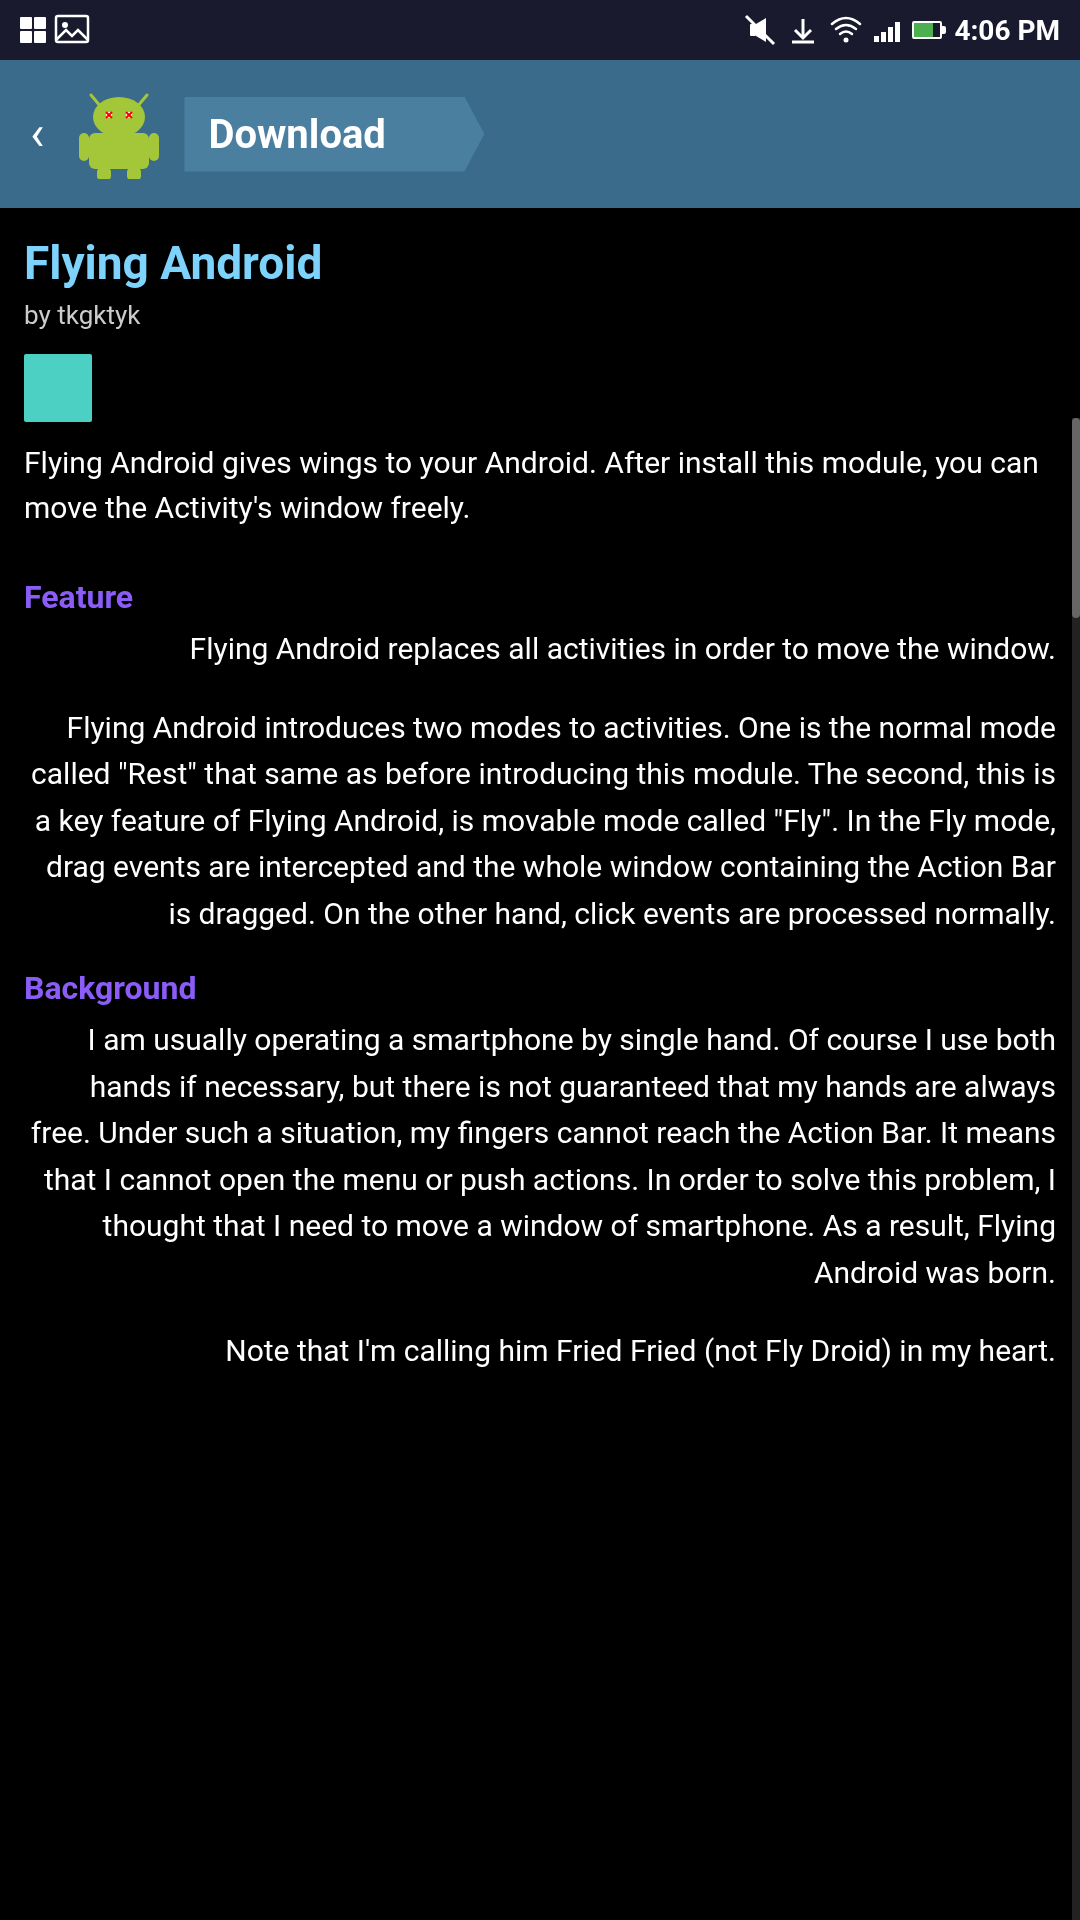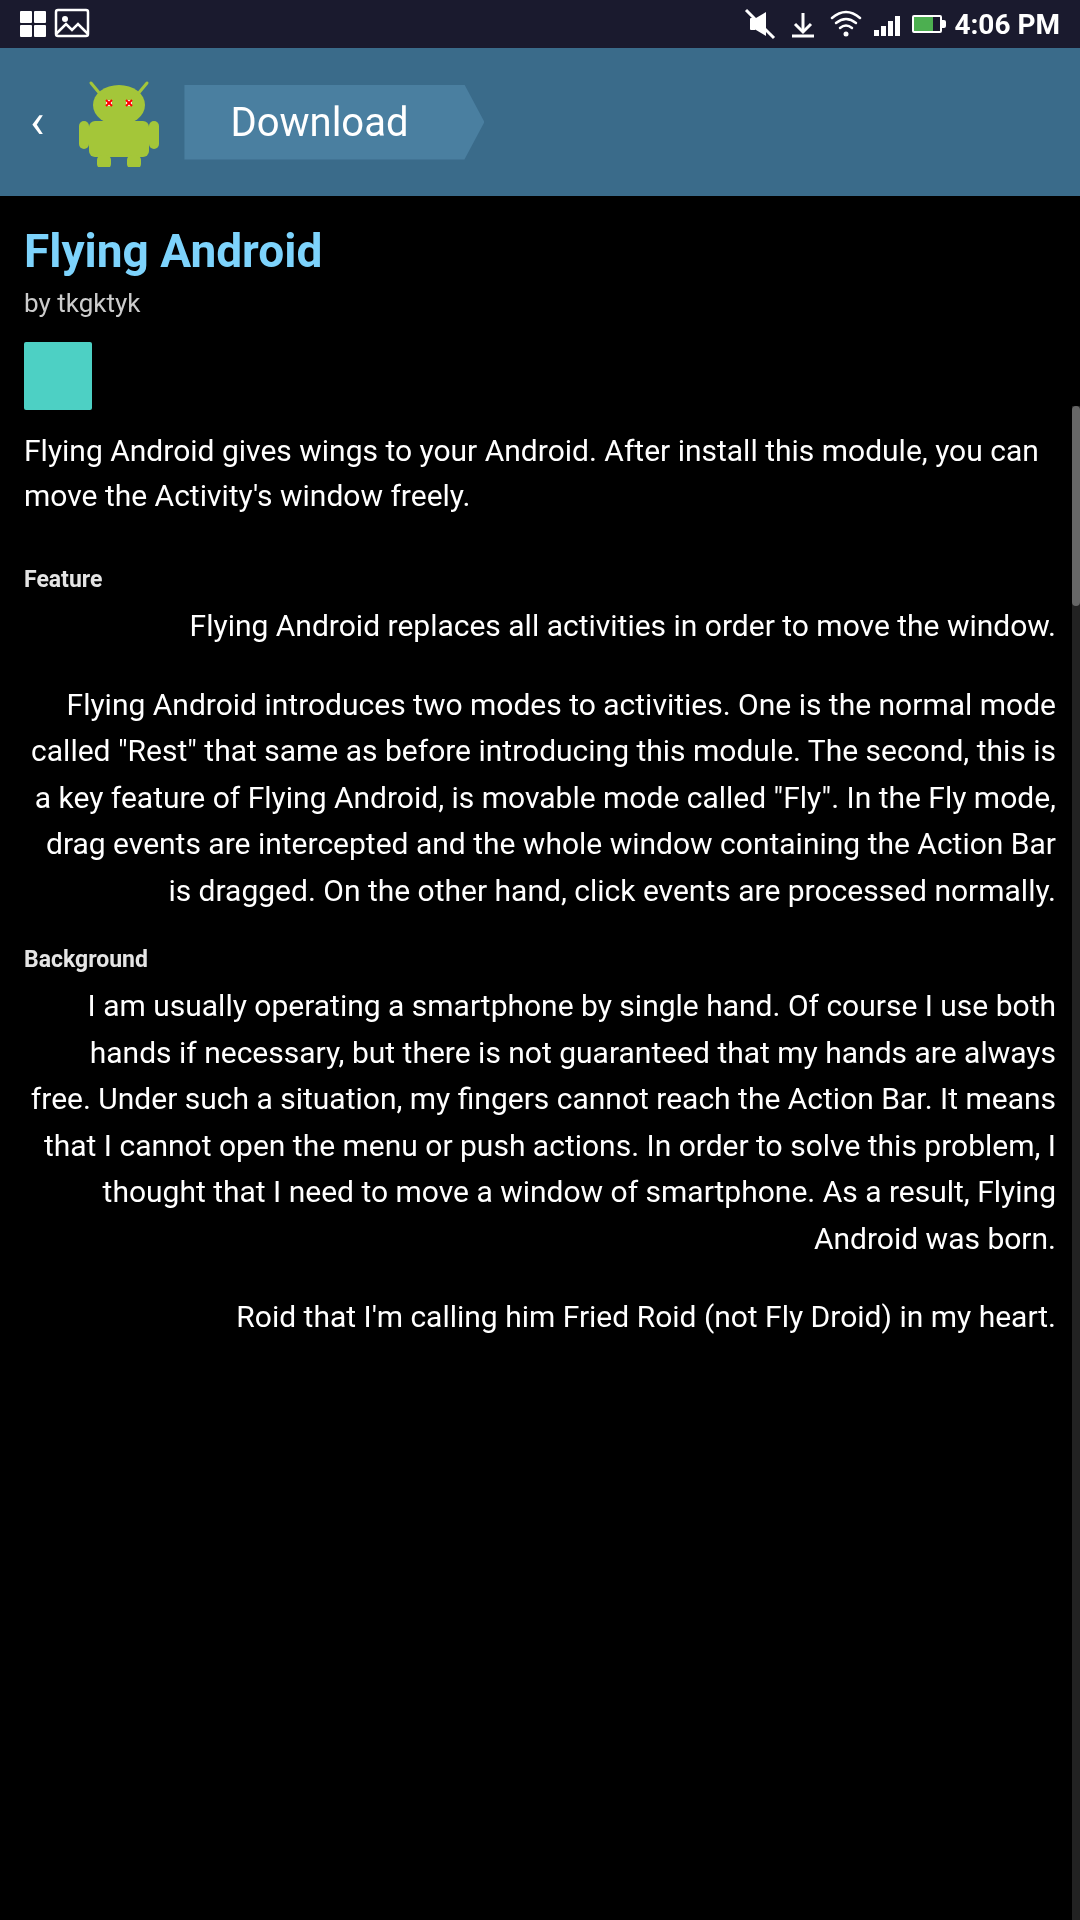--- a/index.html
+++ b/index.html
@@ -10,21 +10,21 @@
       min-height: 1920px;
       background: #000;
       font-family: 'Roboto', Arial, sans-serif;
       color: #fff;
       overflow-x: hidden;
     }
 
     
     .status-bar {
       width: 100%;
-      height: 48px;
+      height: 60px;
       background: #1a1a2e;
       display: flex;
       align-items: center;
       justify-content: space-between;
       padding: 0 20px;
     }
 
     .status-left {
       display: flex;
       align-items: center;
@@ -113,22 +113,21 @@
       background: #4a7fa0;
       padding: 14px 30px 14px 24px;
       position: relative;
       clip-path: polygon(0 0, calc(100% - 20px) 0, 100% 50%, calc(100% - 20px) 100%, 0 100%);
       min-width: 300px;
     }
 
     .toolbar-title {
       font-size: 40px;
       color: #fff;
-      font-weight: normal;
-      margin-left: 22px;
+      font-weight: bold;
     }
 
     
     .content {
       padding: 28px 24px 40px 24px;
       background: #000;
     }
 
     .app-title {
       font-size: 46px;
@@ -152,23 +151,23 @@
     }
 
     .app-description {
       font-size: 30px;
       color: #fff;
       line-height: 1.5;
       margin-bottom: 48px;
     }
 
     .section-title {
-      font-size: 23px;
+      font-size: 32px;
       font-weight: bold;
-      color: #e5e5e5;
+      color: #8b5cf6;
       margin-bottom: 10px;
     }
 
     .section-text {
       font-size: 30px;
       color: #fff;
       line-height: 1.55;
       margin-bottom: 32px;
       text-align: right;
     }
@@ -308,20 +307,20 @@
     <p class="app-description">Flying Android gives wings to your Android. After install this module, you can move the Activity's window freely.</p>
 
     <h2 class="section-title">Feature</h2>
     <p class="section-text">Flying Android replaces all activities in order to move the window.</p>
 
     <p class="section-text">Flying Android introduces two modes to activities. One is the normal mode called "Rest" that same as before introducing this module. The second, this is a key feature of Flying Android, is movable mode called "Fly". In the Fly mode, drag events are intercepted and the whole window containing the Action Bar is dragged. On the other hand, click events are processed normally.</p>
 
     <h2 class="section-title">Background</h2>
     <p class="section-text">I am usually operating a smartphone by single hand. Of course I use both hands if necessary, but there is not guaranteed that my hands are always free. Under such a situation, my fingers cannot reach the Action Bar. It means that I cannot open the menu or push actions. In order to solve this problem, I thought that I need to move a window of smartphone. As a result, Flying Android was born.</p>
 
-    <p class="section-text">Roid that I'm calling him Fried Roid (not Fly Droid) in my heart.</p>
+    <p class="section-text">Note that I'm calling him Fried Fried (not Fly Droid) in my heart.</p>
 
   </div>
 
   <div class="scroll-track">
     <div class="scroll-thumb"></div>
   </div>
 </div>
 
 </body></html>

